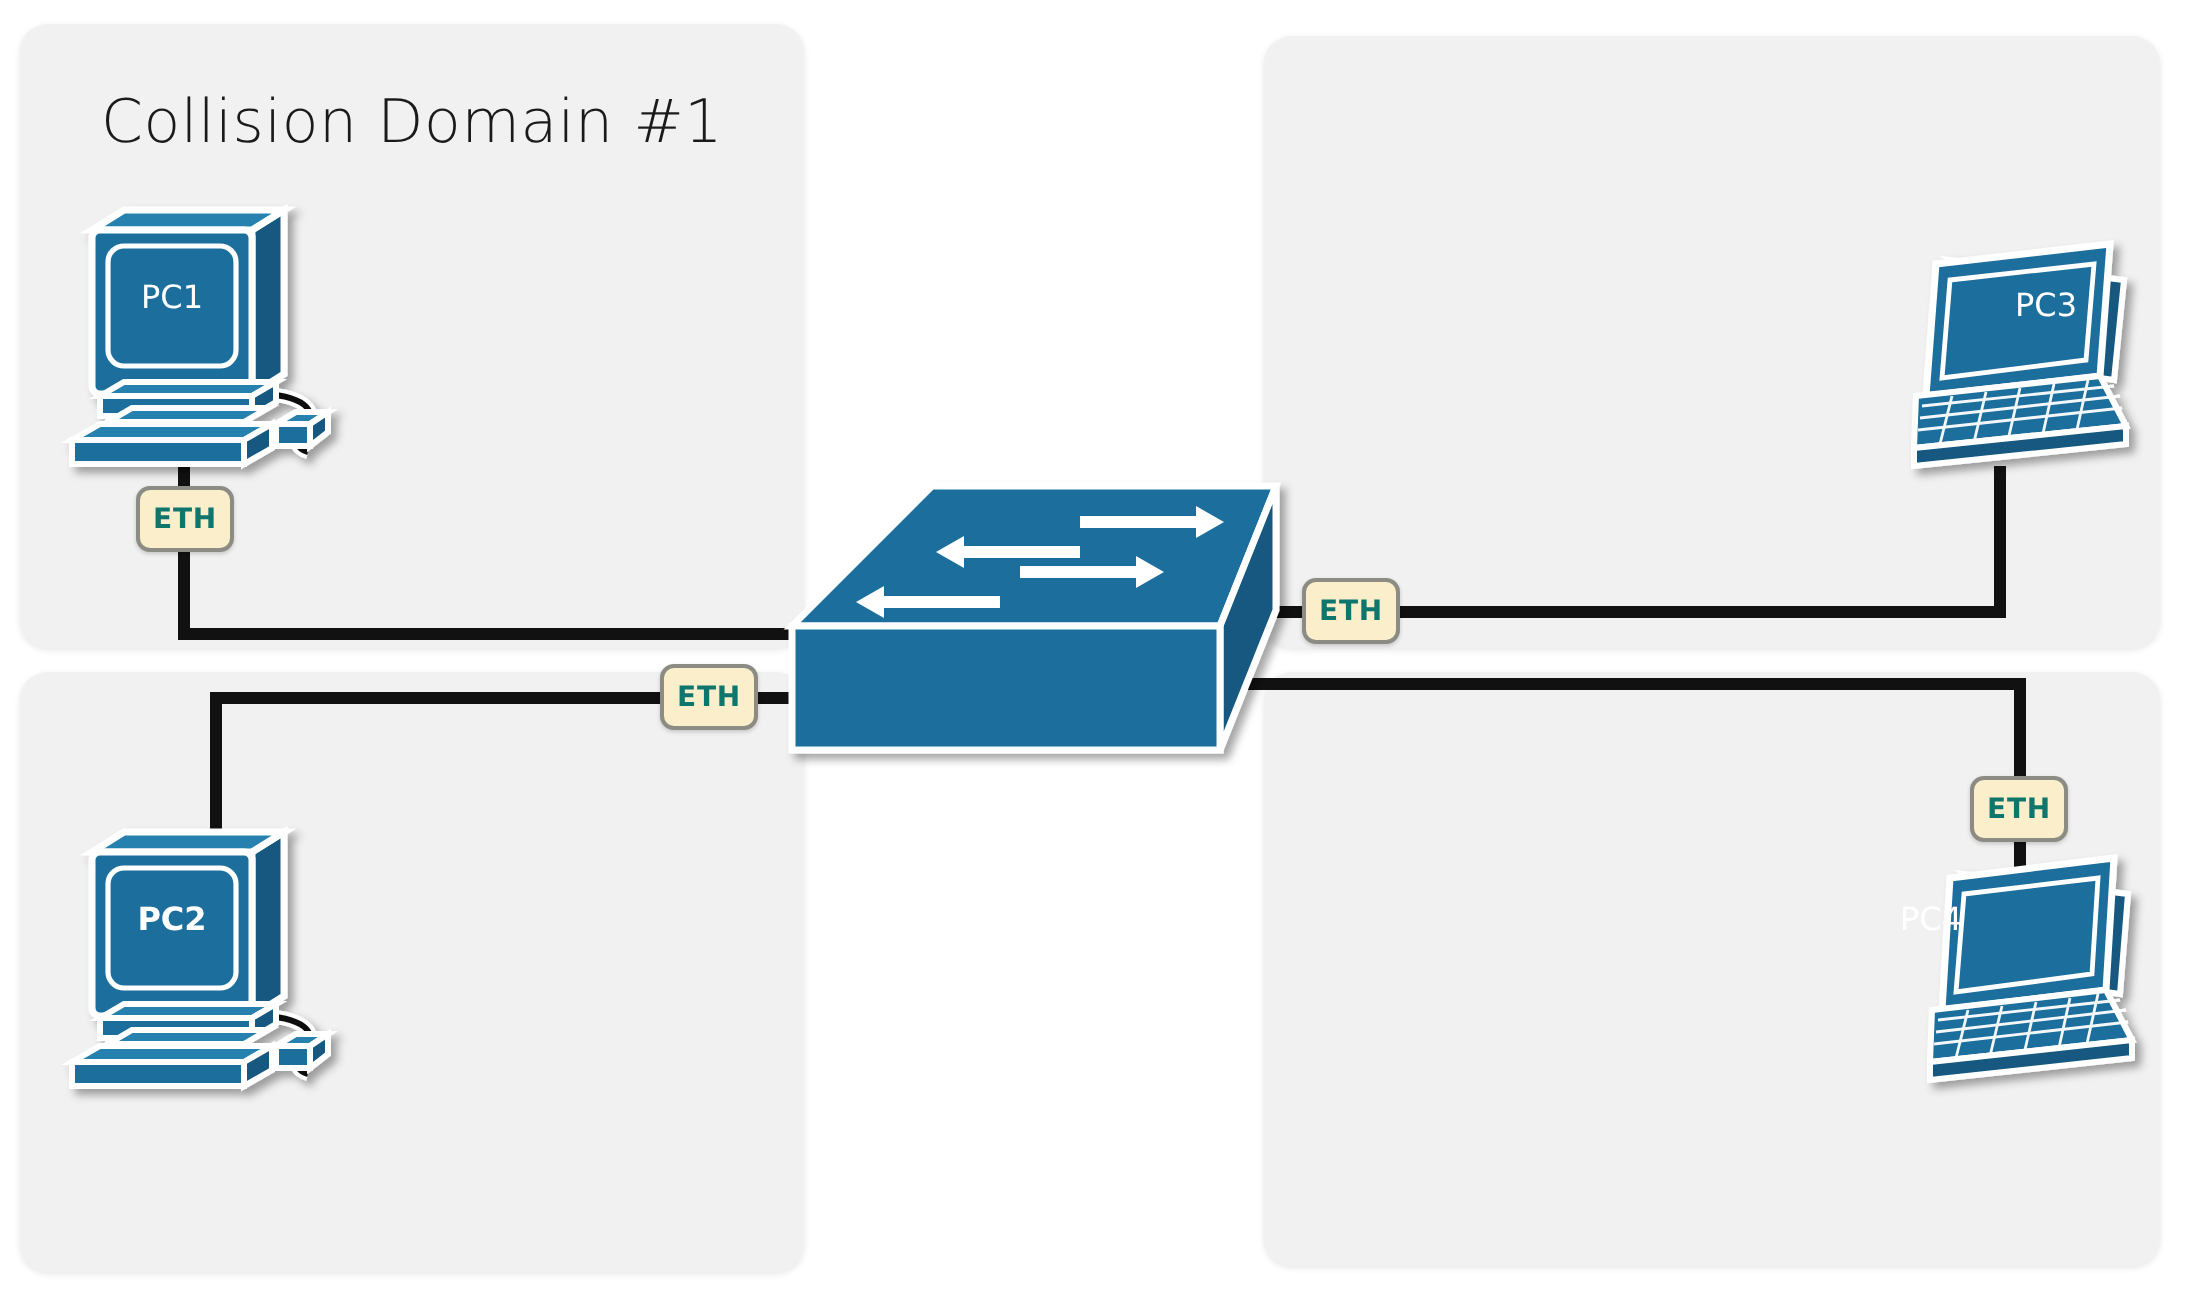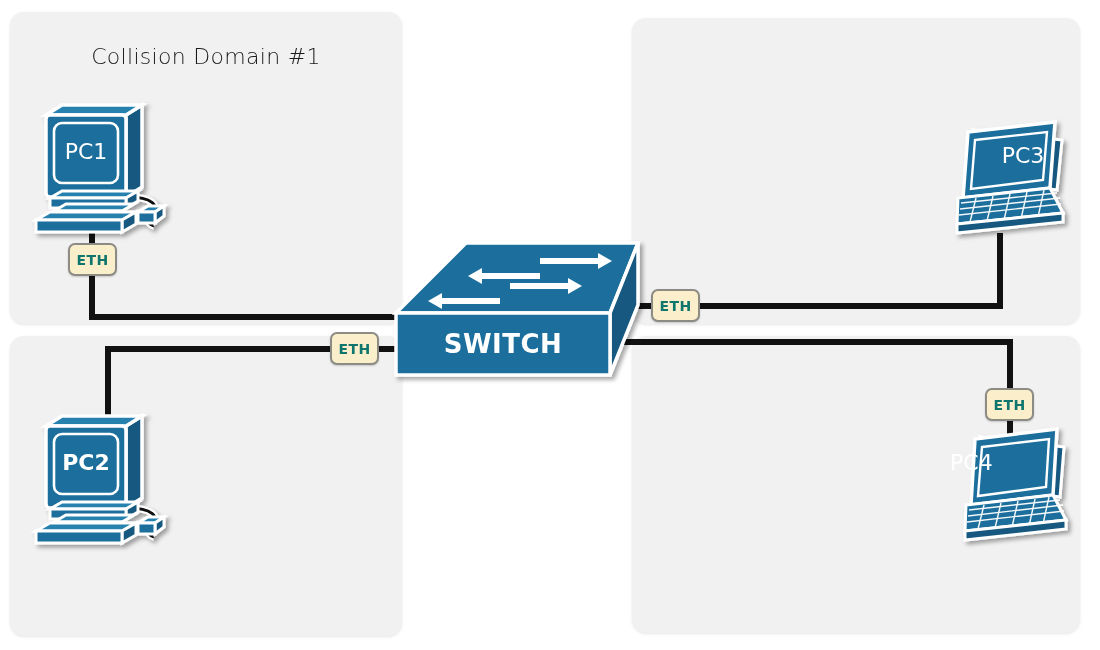--- a/index.html
+++ b/index.html
@@ -15,21 +15,21 @@
   .domain-panel{
     position:absolute;
     background:#f1f1f1;
     border-radius:14px;
     box-shadow:0 1px 3px rgba(0,0,0,0.10);
   }
   .domain-title{
     position:absolute;
     font-family:"DejaVu Sans","Liberation Sans",sans-serif;
     font-weight:300;
-    font-size:22px;
+    font-size:30px;
     color:#1a1a1a;
     letter-spacing:0.3px;
     white-space:nowrap;
     text-align:center;
   }
 
   
   .layer{position:absolute;left:0;top:0;width:1100px;height:650px;}
   .layer.links{z-index:3;}
   .layer.devices{z-index:4;}
@@ -52,21 +52,21 @@
     box-shadow:0 1px 2px rgba(0,0,0,0.18);
     box-sizing:border-box;
   }
 
   
   .dev-label{
     position:absolute;
     color:#ffffff;
     font-family:"DejaVu Sans","Liberation Sans",sans-serif;
     font-weight:400;
-    font-size:22px;
+    font-size:16px;
     z-index:7;
     pointer-events:none;
     white-space:nowrap;
   }
   .switch-label{
     position:absolute;
     color:#ffffff;
     font-family:"DejaVu Sans","Liberation Sans",sans-serif;
     font-weight:bold;
     font-size:26px;
@@ -219,20 +219,19 @@
         <polygon points="500,298 442,298 442,293 428,301 442,309 442,304 500,304"></polygon>
       </g>
     </g>
   </svg>
 
   <div class="dev-label" style="left:46px;top:139px;width:80px;text-align:center;">PC1</div>
   <div class="dev-label" style="left:46px;top:450px;width:80px;text-align:center;font-weight:bold;">PC2</div>
   <div class="dev-label" style="left:975px;top:143px;width:72px;text-align:center;margin-left:12px;">PC3</div>
   <div class="dev-label" style="left:930px;top:450px;width:68px;text-align:left;margin-left:20px;">PC4</div>
 
-  <div class="switch-label" style="left:396px;top:329px;width:214px;text-align:center;">SWITCH</div>
 
   <div class="eth-badge" style="left:68px;top:243px;width:49px;height:33px;">ETH</div>
   <div class="eth-badge" style="left:330px;top:332px;width:49px;height:33px;">ETH</div>
   <div class="eth-badge" style="left:651px;top:289px;width:49px;height:33px;">ETH</div>
   <div class="eth-badge" style="left:985px;top:388px;width:49px;height:33px;">ETH</div>
 
 </div>
 
 </body></html>

